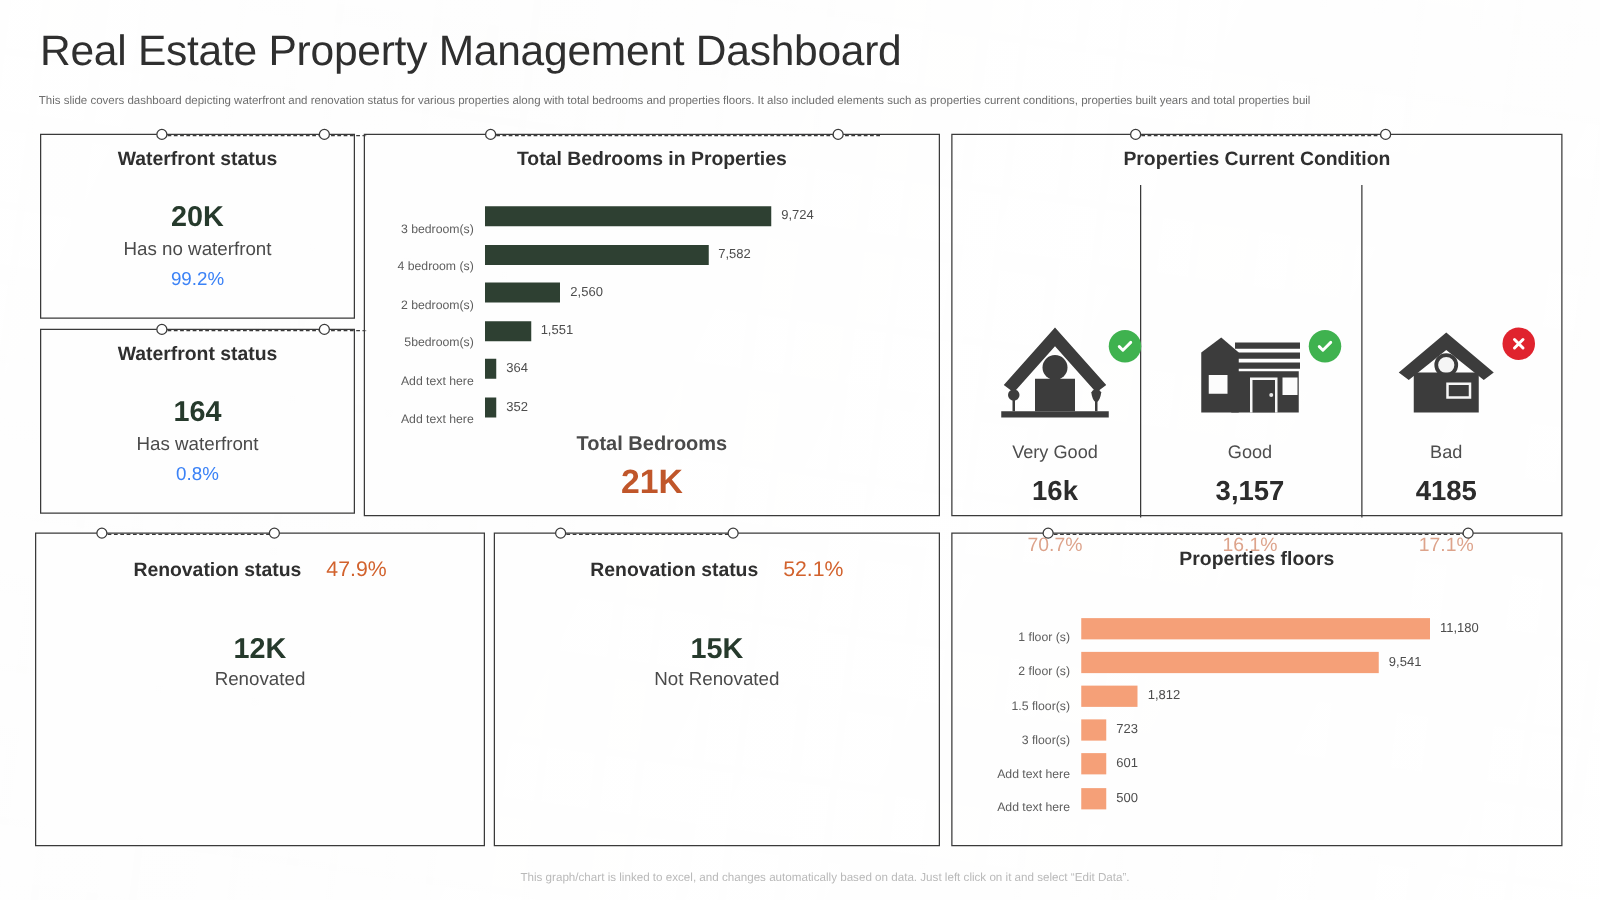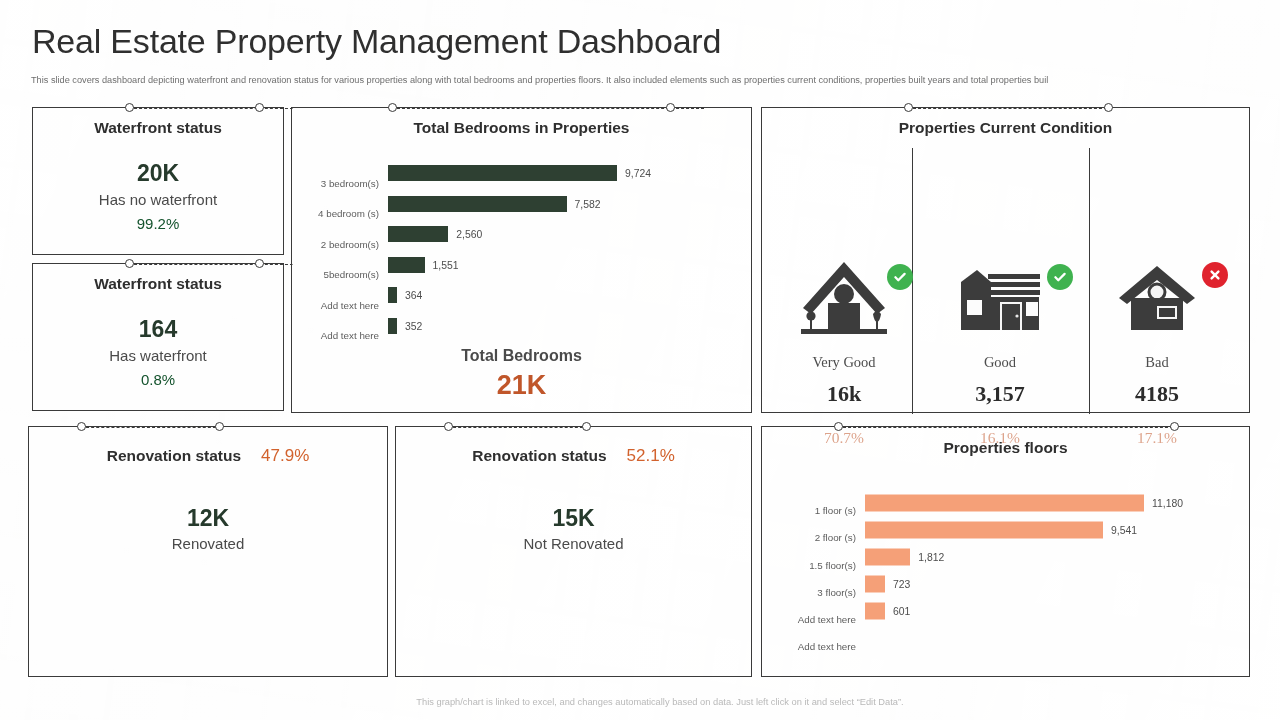--- a/index.html
+++ b/index.html
@@ -55,36 +55,36 @@
   }
 
   .card-title{
     position:absolute; left:0; right:0;
     text-align:center; font-size:15.5px; font-weight:700; color:#2f2f2f;
   }
 
   
   .kpi-value{ position:absolute; left:0; right:0; text-align:center; font-size:23px; font-weight:700; color:#263a2c; }
   .kpi-label{ position:absolute; left:0; right:0; text-align:center; font-size:15px; color:#4a4a4a; }
-  .kpi-pct{ position:absolute; left:0; right:0; text-align:center; font-size:15px; color:#14532d; }
+  .kpi-pct{ position:absolute; left:0; right:0; text-align:center; font-size:15px; color:#3b82f6; }
 
   
   .bar-rows{ position:absolute; }
   .bar-row{ display:flex; align-items:flex-end; }
   .bar-cat{ font-size:9.8px; color:#5d5d5d; text-align:right; white-space:nowrap; }
   .bar-track{ position:relative; height:100%; }
   .bar-fill{ position:absolute; left:0; top:50%; transform:translateY(-50%); }
   .bar-val{ font-size:10.4px; color:#4d4d4d; white-space:nowrap; }
 
   .total-label{ position:absolute; left:0; right:0; text-align:center; font-size:16px; font-weight:700; color:#4a4a4a; }
   .total-value{ position:absolute; left:0; right:0; text-align:center; font-size:27px; font-weight:700; color:#c0562a; }
 
   
   .vdiv{ position:absolute; width:1.3px; background:#3a3a3a; }
-  .cond-col{ position:absolute; top:150px; width:150px; text-align:center;font-family:Liberation Serif, serif; }
+  .cond-col{ position:absolute; top:150px; width:150px; text-align:center; }
   .cond-icon{ height:82px; display:flex; align-items:flex-end; justify-content:center; position:relative; }
   .cond-name{ margin-top:16px; font-size:14.5px; color:#4d4d4d; }
   .cond-num{ margin-top:10px; font-size:22px; font-weight:700; color:#2c2c2c; }
   .cond-pct{ margin-top:22px; font-size:15.5px; color:#c0562a; }
 
   .badge{ position:absolute; width:26px; height:26px; border-radius:50%; display:flex; align-items:center; justify-content:center; }
   .badge svg{ display:block; }
 
   
   .renov-head{ position:absolute; top:19px; left:0; right:0; display:flex; justify-content:center; align-items:baseline; gap:20px; }
@@ -353,18 +353,22 @@
         </div>
         <div class="bar-row" style="height: 27.2px;">
           <div class="bar-cat" style="width: 95px; padding-right: 9px;">Add text here</div>
           <div class="bar-track" style="flex: 1 1 auto;">
             <div class="bar-fill" style="width: 20px; height: 17px; background: rgb(245, 160, 120);"></div>
             <span class="bar-val" style="position: absolute; left: 28px; top: 50%; transform: translateY(-50%);">601</span>
           </div>
         </div>
         <div class="bar-row" style="height: 27.2px;">
           <div class="bar-cat" style="width: 95px; padding-right: 9px;">Add text here</div>
+          <div class="bar-track" style="flex: 1 1 auto;">
+            <div class="bar-fill" style="width: 20px; height: 17px; background: rgb(245, 160, 120);"></div>
+            <span class="bar-val" style="position: absolute; left: 28px; top: 50%; transform: translateY(-50%);">500</span>
+          </div>
         </div>
       </div>
   </div>
 
   <div class="footer">This graph/chart is linked to excel,  and changes automatically based on data. Just left click on it and select “Edit Data”.</div>
 </div>
 
 </body></html>

